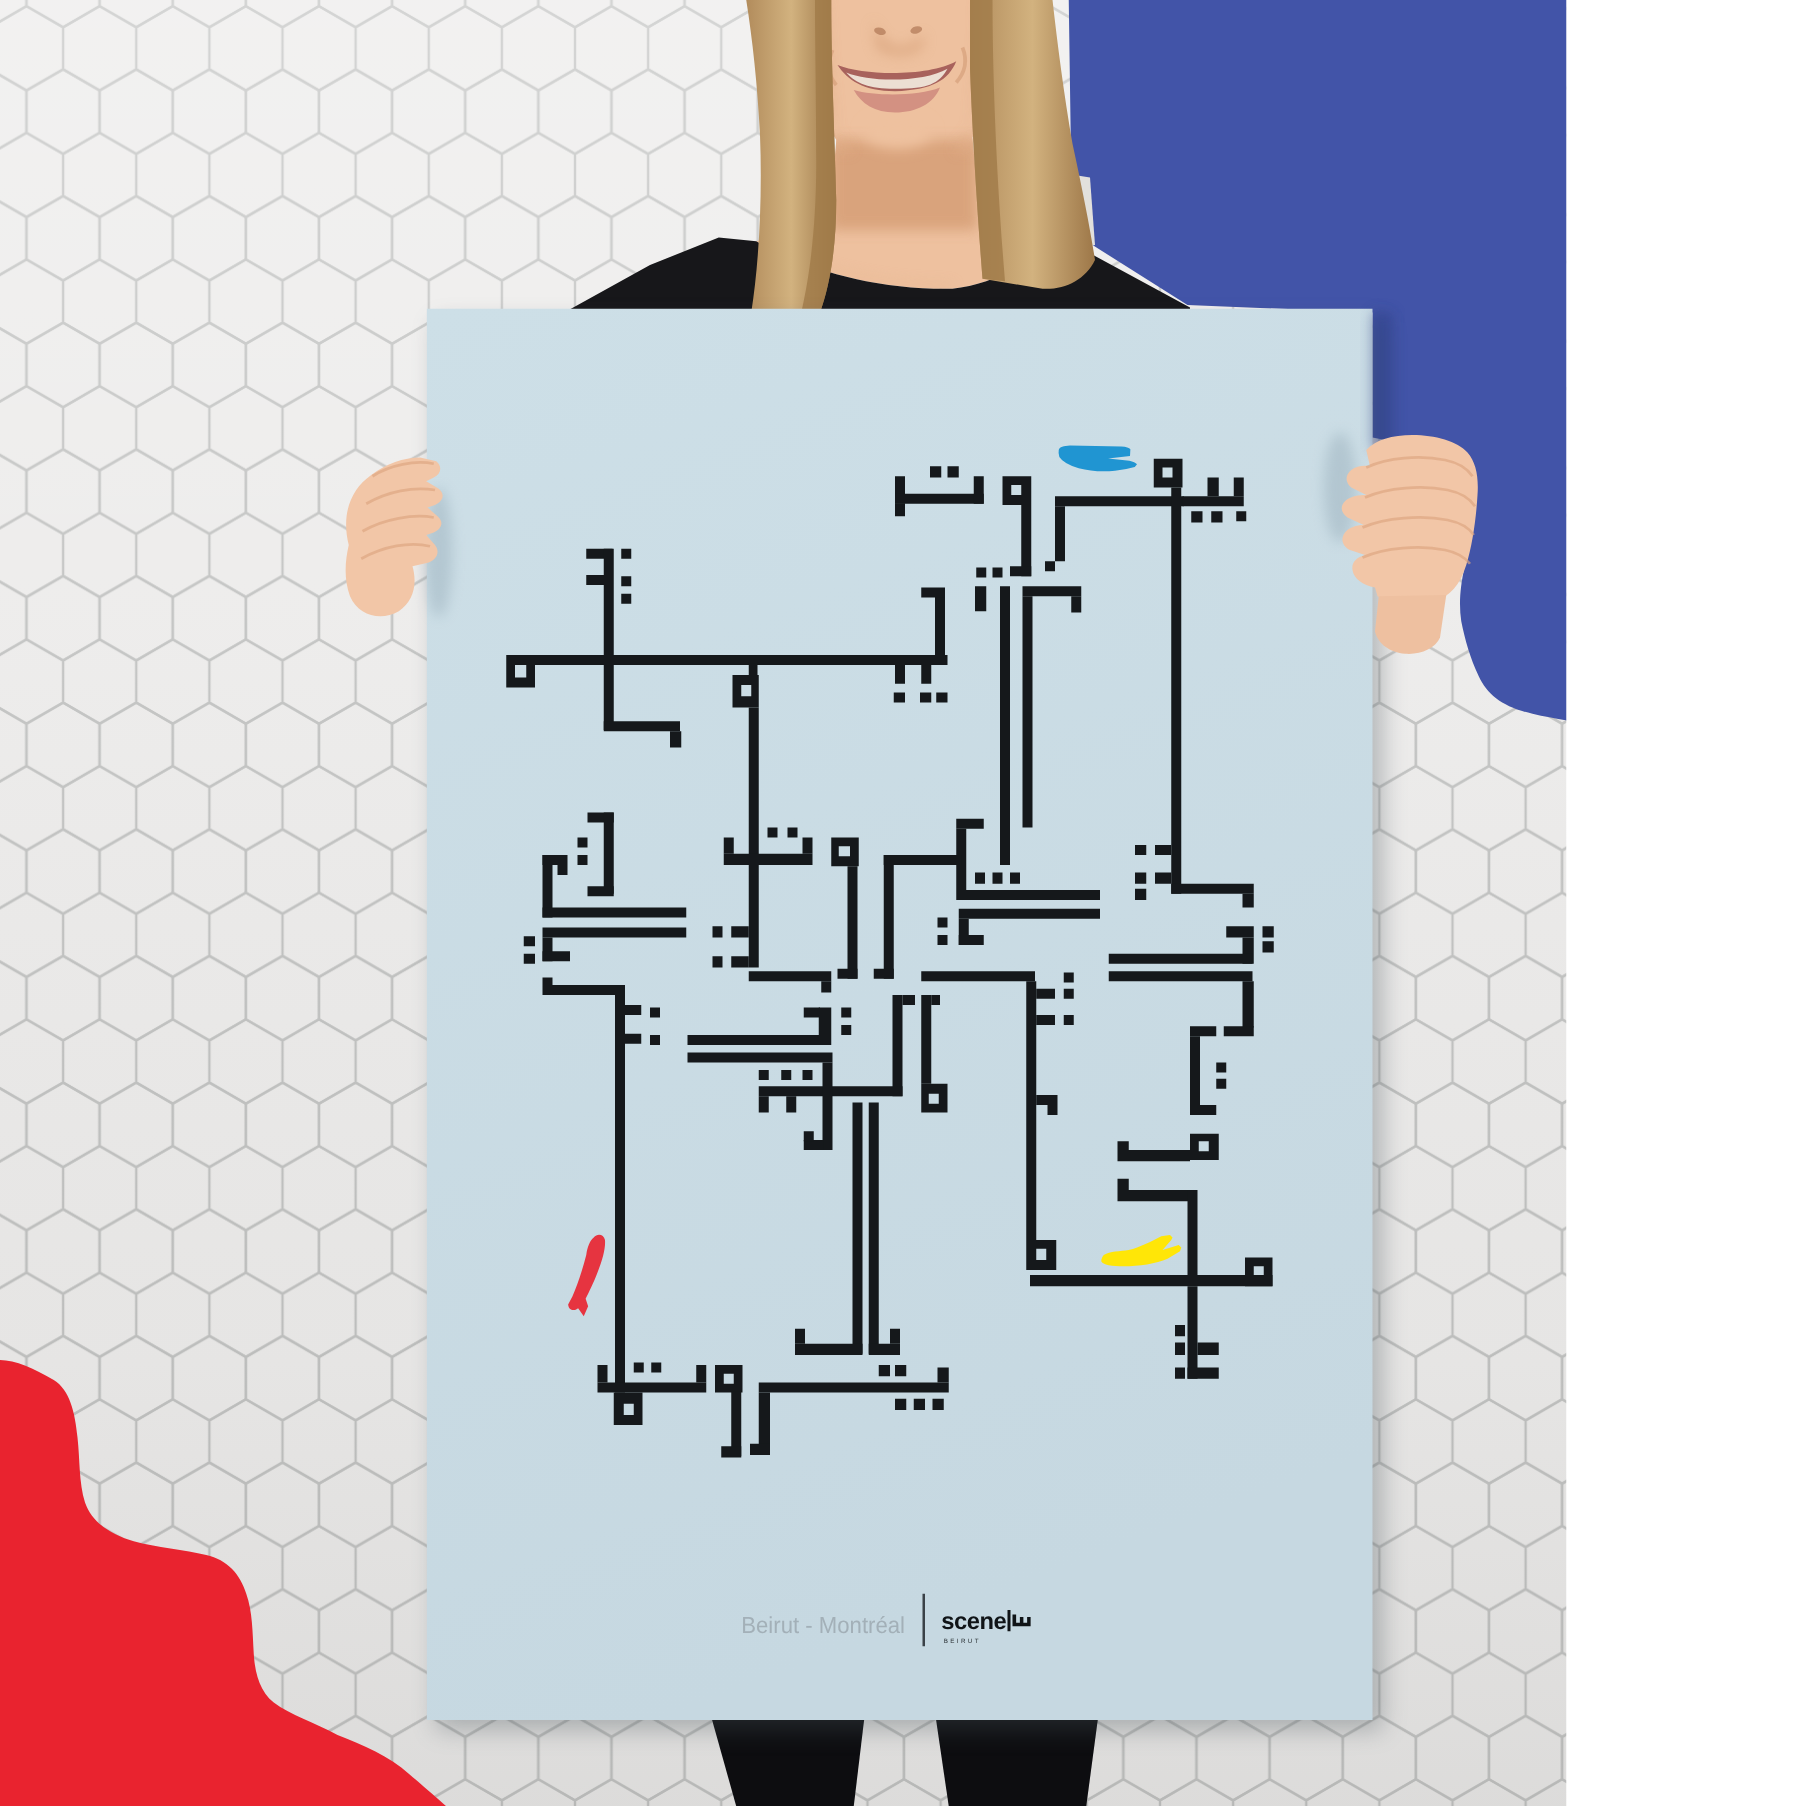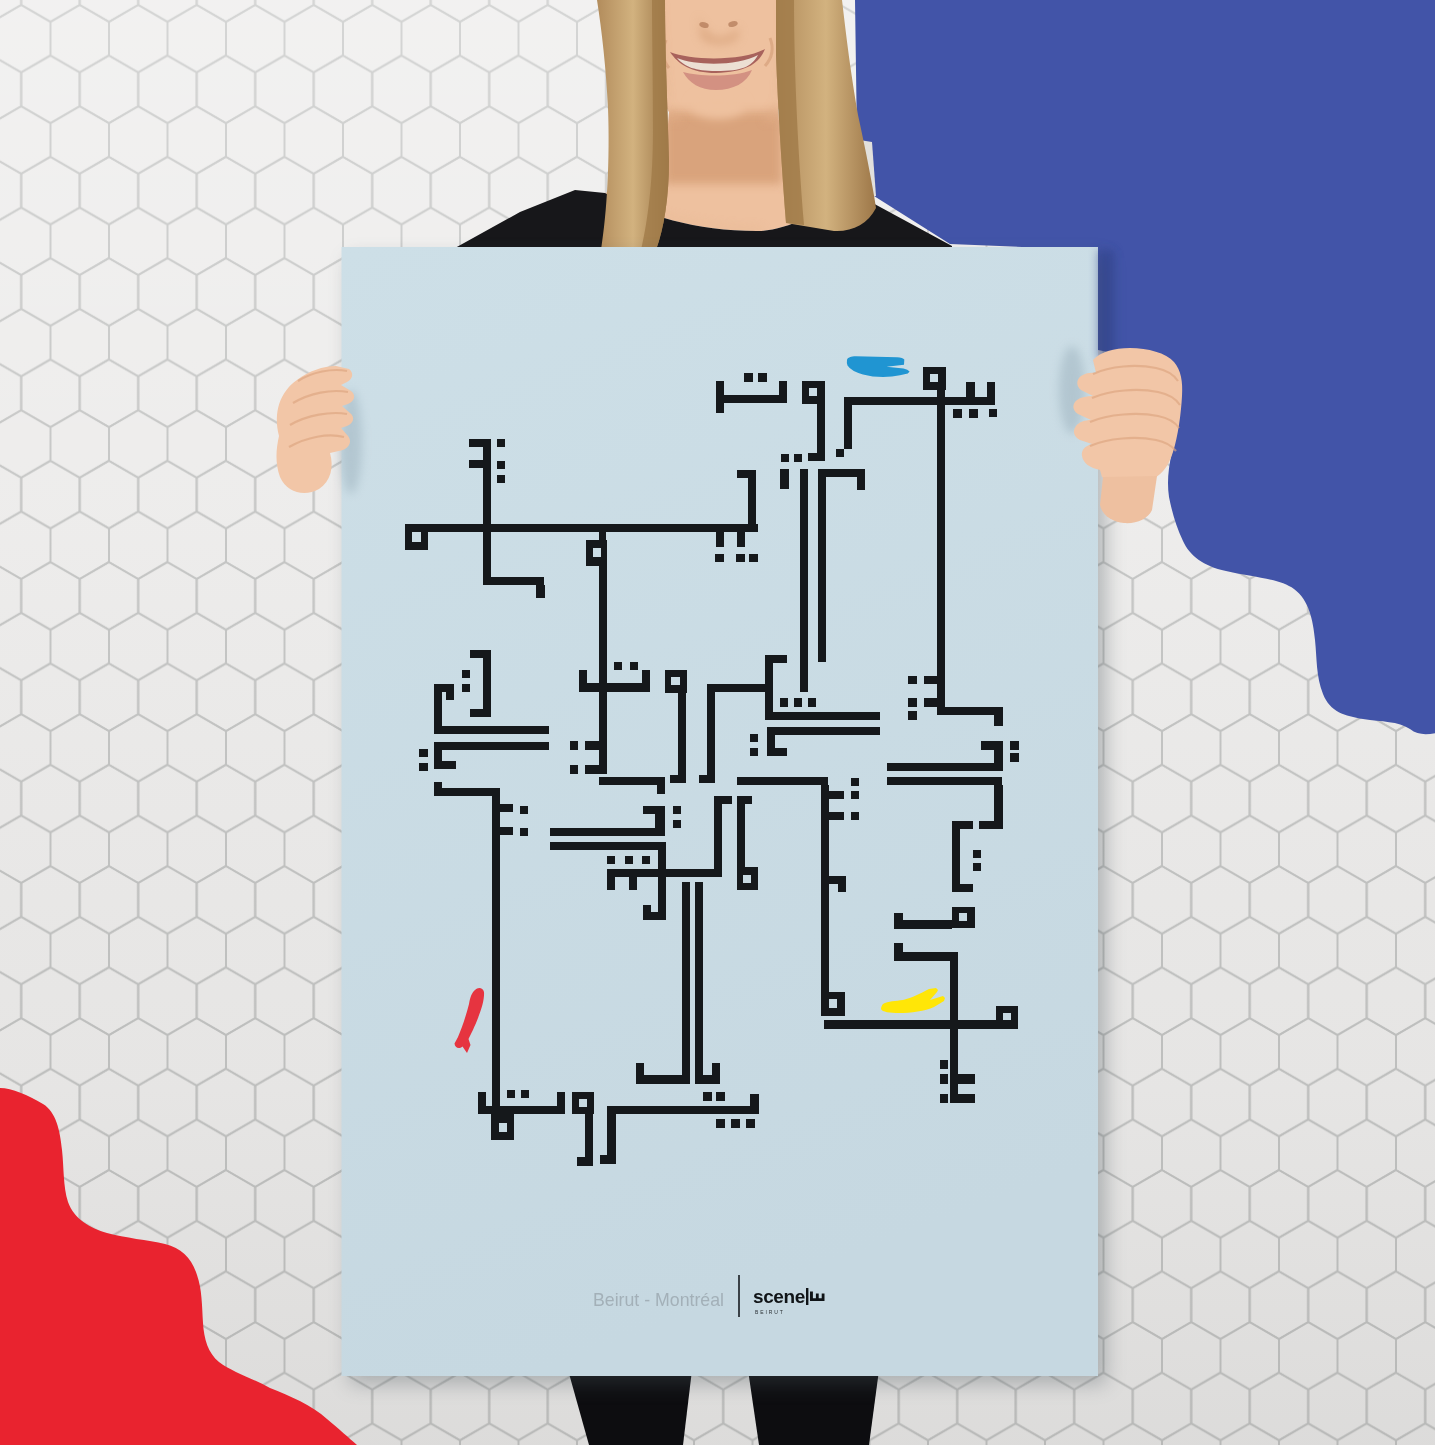--- a/index.html
+++ b/index.html
@@ -1,16 +1,16 @@
 <!DOCTYPE html>
 <html><head>
 <meta charset="utf-8">
 <style>
   html,body{margin:0;padding:0;background:#ffffff;}
-  #stage{position:relative;width:1435px;height:1445px;overflow:hidden;font-family:"Liberation Sans", sans-serif;}
+  #stage{position:relative;width:1253px;height:1445px;overflow:hidden;font-family:"Liberation Sans", sans-serif;}
 </style>
 </head>
 <body>
 <div id="stage">
 <svg width="1445" height="1445" viewBox="0 0 1445 1445">
   <defs>
     <pattern id="hexp" x="-8" y="-12" width="58.5" height="101.32" patternUnits="userSpaceOnUse">
       <rect width="58.5" height="101.32" fill="#ecebea"></rect>
       <path d="M0.0,-33.8 L29.2,-16.9 L29.2,16.9 L0.0,33.8 L-29.2,16.9 L-29.2,-16.9 Z" fill="none" stroke="#c0c1c0" stroke-width="1.9"></path>
       <path d="M58.5,-33.8 L87.8,-16.9 L87.8,16.9 L58.5,33.8 L29.2,16.9 L29.2,-16.9 Z" fill="none" stroke="#c0c1c0" stroke-width="1.9"></path>

